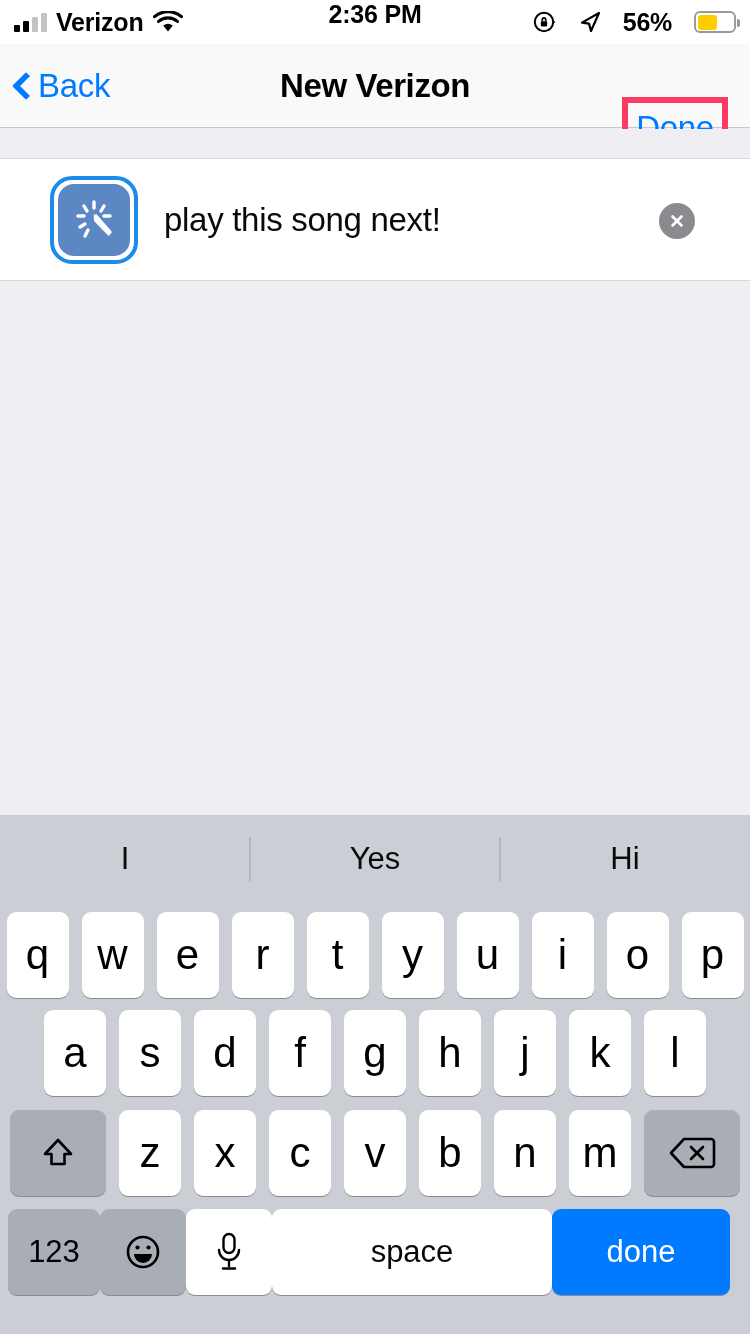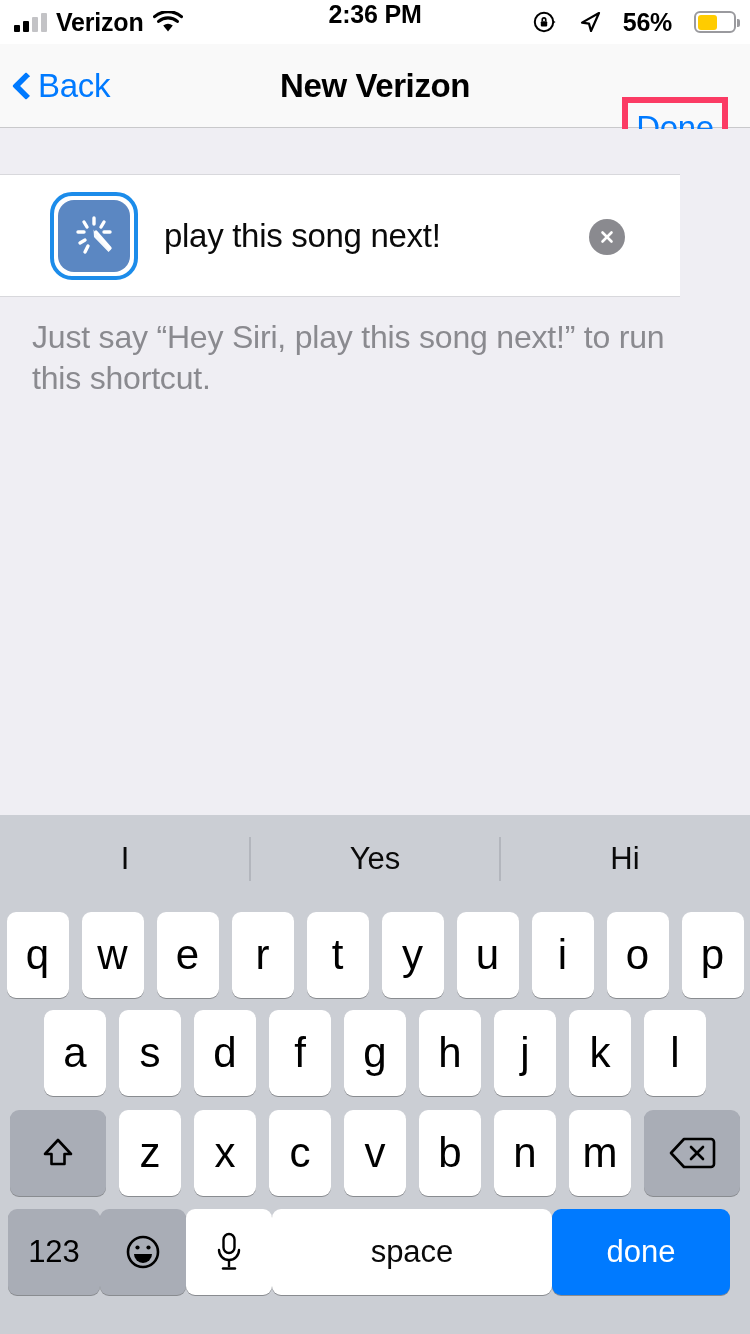--- a/index.html
+++ b/index.html
@@ -97,25 +97,25 @@
   .nav-done { font-size: 33px; color: #007AFF; letter-spacing: -0.3px; }
 
   
   .content {
     position: absolute; left: 0; top: 129px;
     width: 750px; bottom: 519px;
     background: #EFEEF3;
   }
   .phrase-row {
     position: absolute; left: 0; top: 29px;
-    width: 680px; height: 123px;
+    width: 750px; height: 123px;
     background: #FFFFFF;
     border-top: 1px solid #D8D8DC;
     border-bottom: 1px solid #D8D8DC;
-    display: flex; align-items: center; margin-top: 16px;
+    display: flex; align-items: center;
   }
   .sc-icon-ring {
     margin-left: 50px;
     width: 88px; height: 88px;
     border: 4px solid #1C8CEA;
     border-radius: 22px;
     background: #FFFFFF;
     display: flex; align-items: center; justify-content: center;
     flex: none;
   }
@@ -286,21 +286,20 @@
       </span>
       <span class="phrase-text">play this song next!</span>
       <span class="clear-btn">
         <svg class="icon-svg" width="20" height="20" viewBox="0 0 20 20">
           <line x1="5.5" y1="5.5" x2="14.5" y2="14.5" stroke="#FFFFFF" stroke-width="2.6" stroke-linecap="round"></line>
           <line x1="14.5" y1="5.5" x2="5.5" y2="14.5" stroke="#FFFFFF" stroke-width="2.6" stroke-linecap="round"></line>
         </svg>
       </span>
     </div>
 
-    <div class="hint">Just say “Hey Siri, play this song next!” to run this shortcut.</div>
   </div>
 
   <div class="keyboard">
 
     <div class="predictive">
       <div class="pred-cell">I</div>
       <div class="pred-cell">Yes</div>
       <div class="pred-cell">Hi</div>
       <span class="pred-div d1"></span>
       <span class="pred-div d2"></span>

